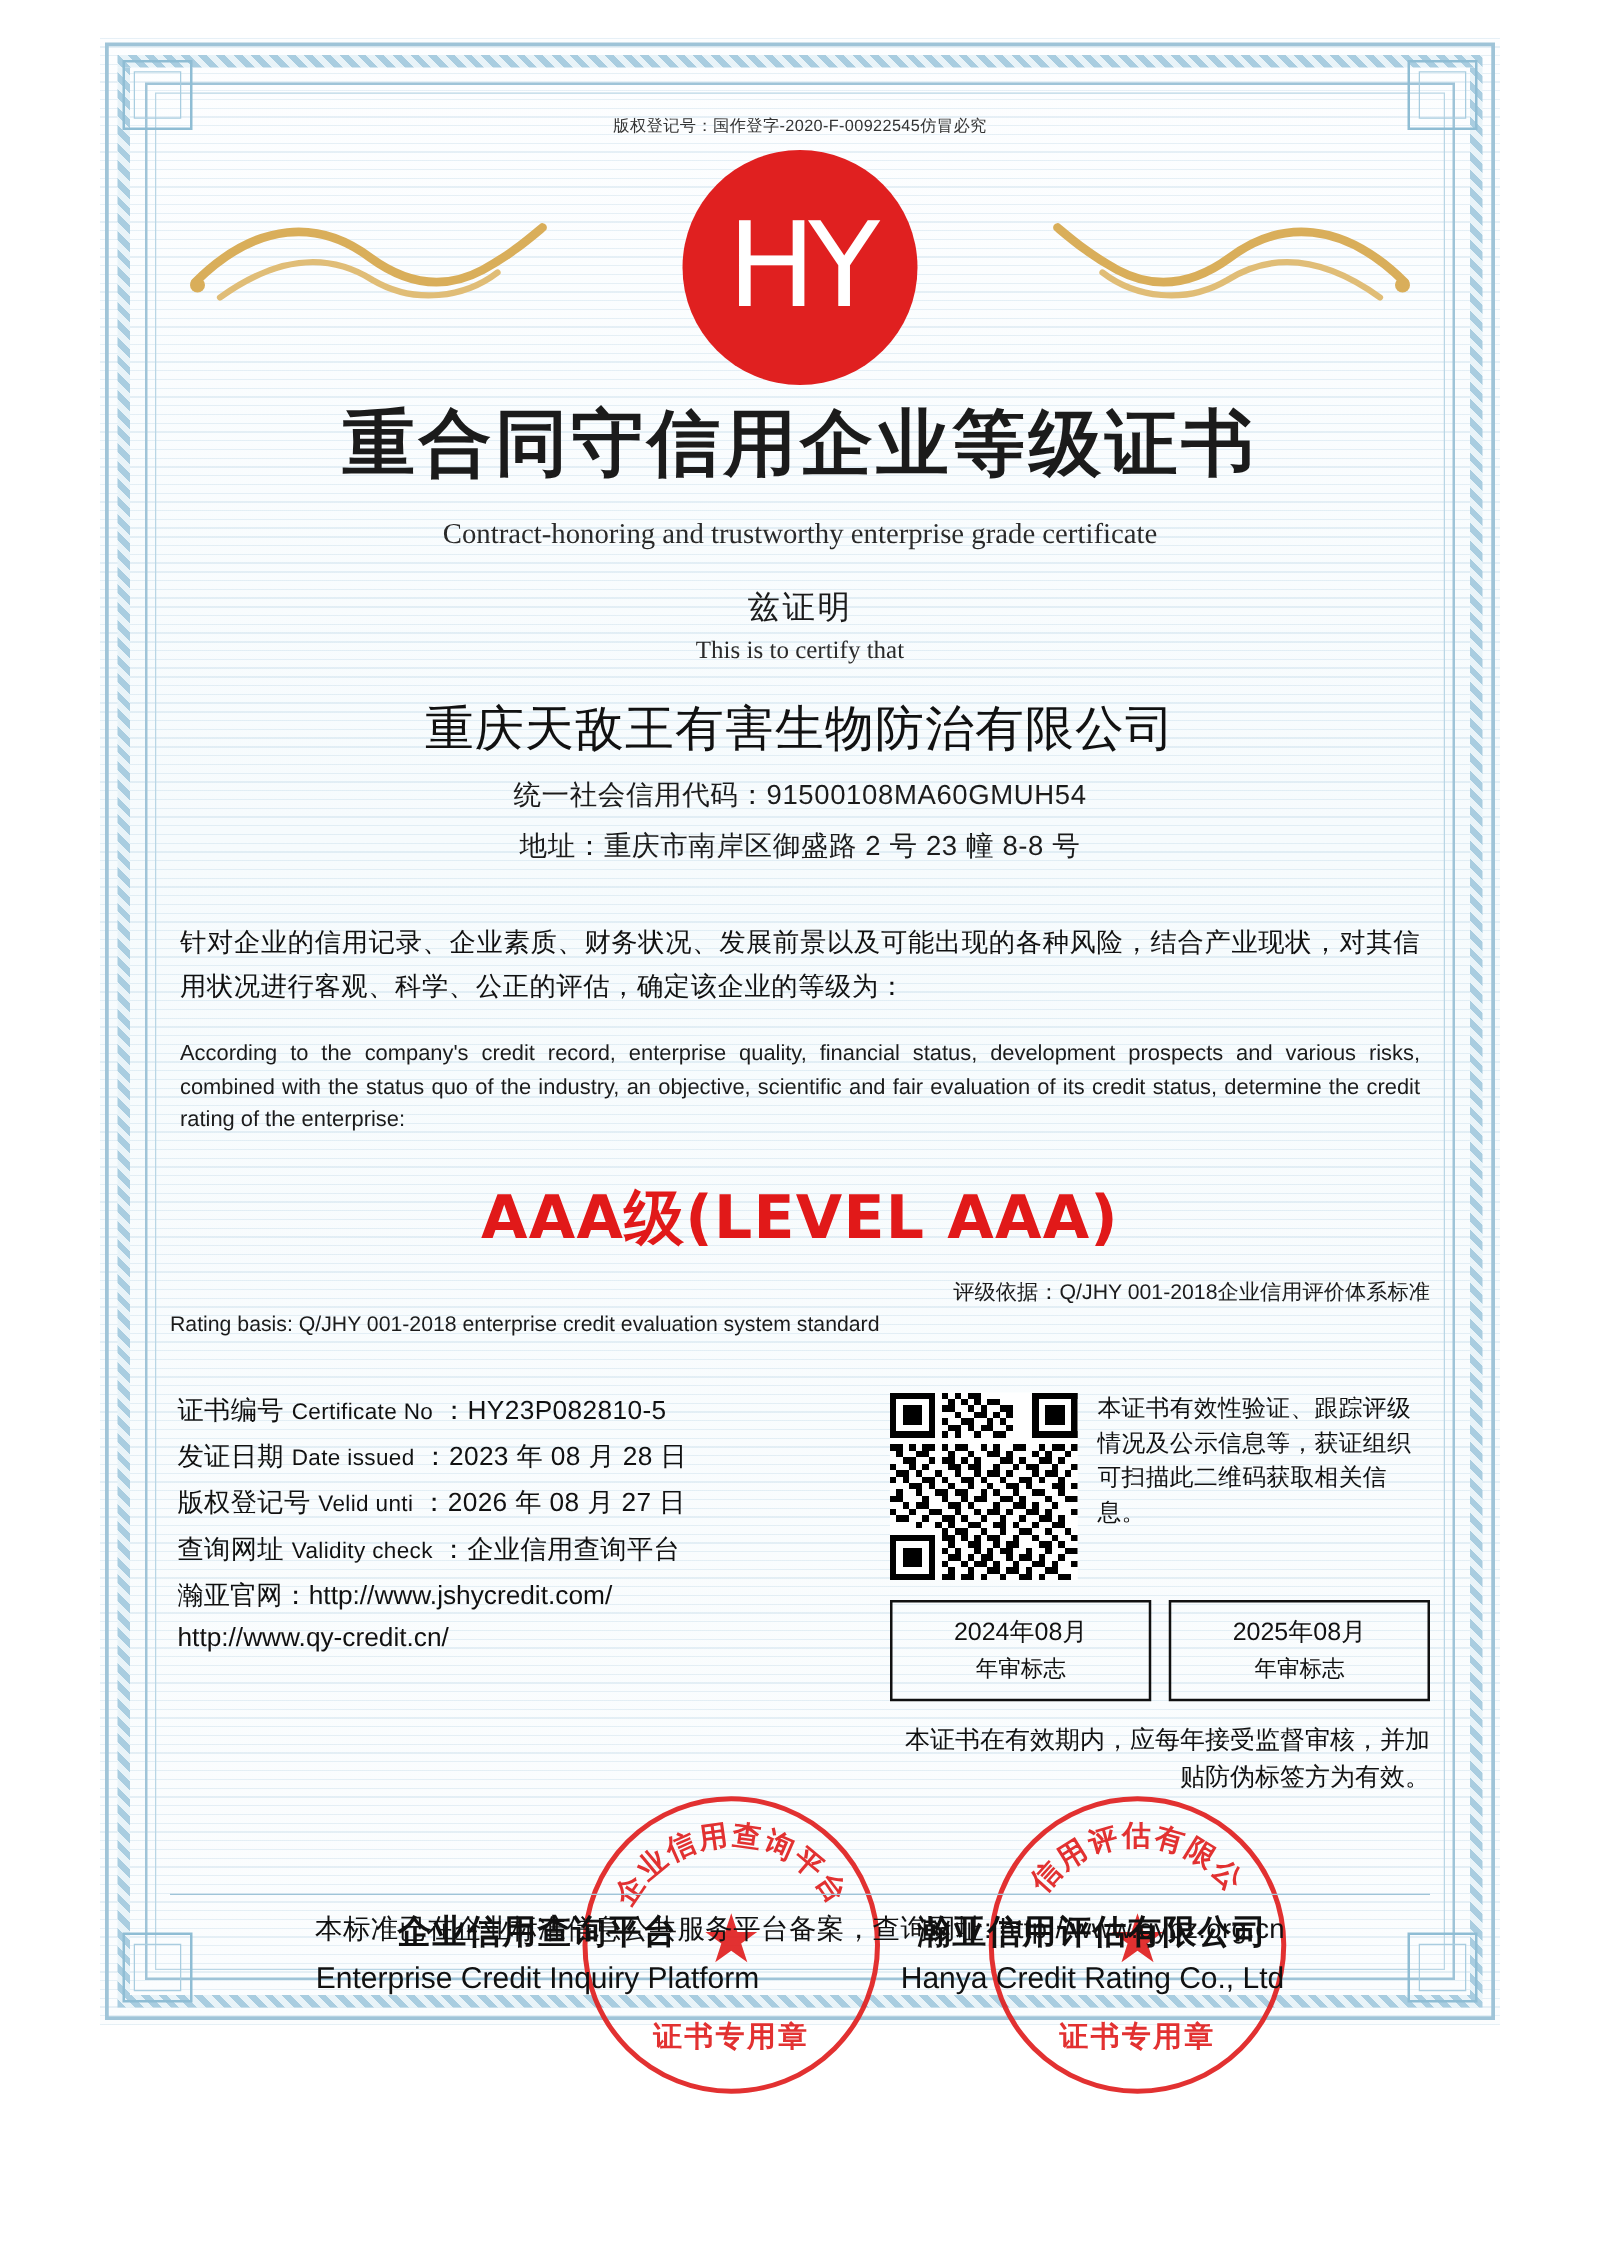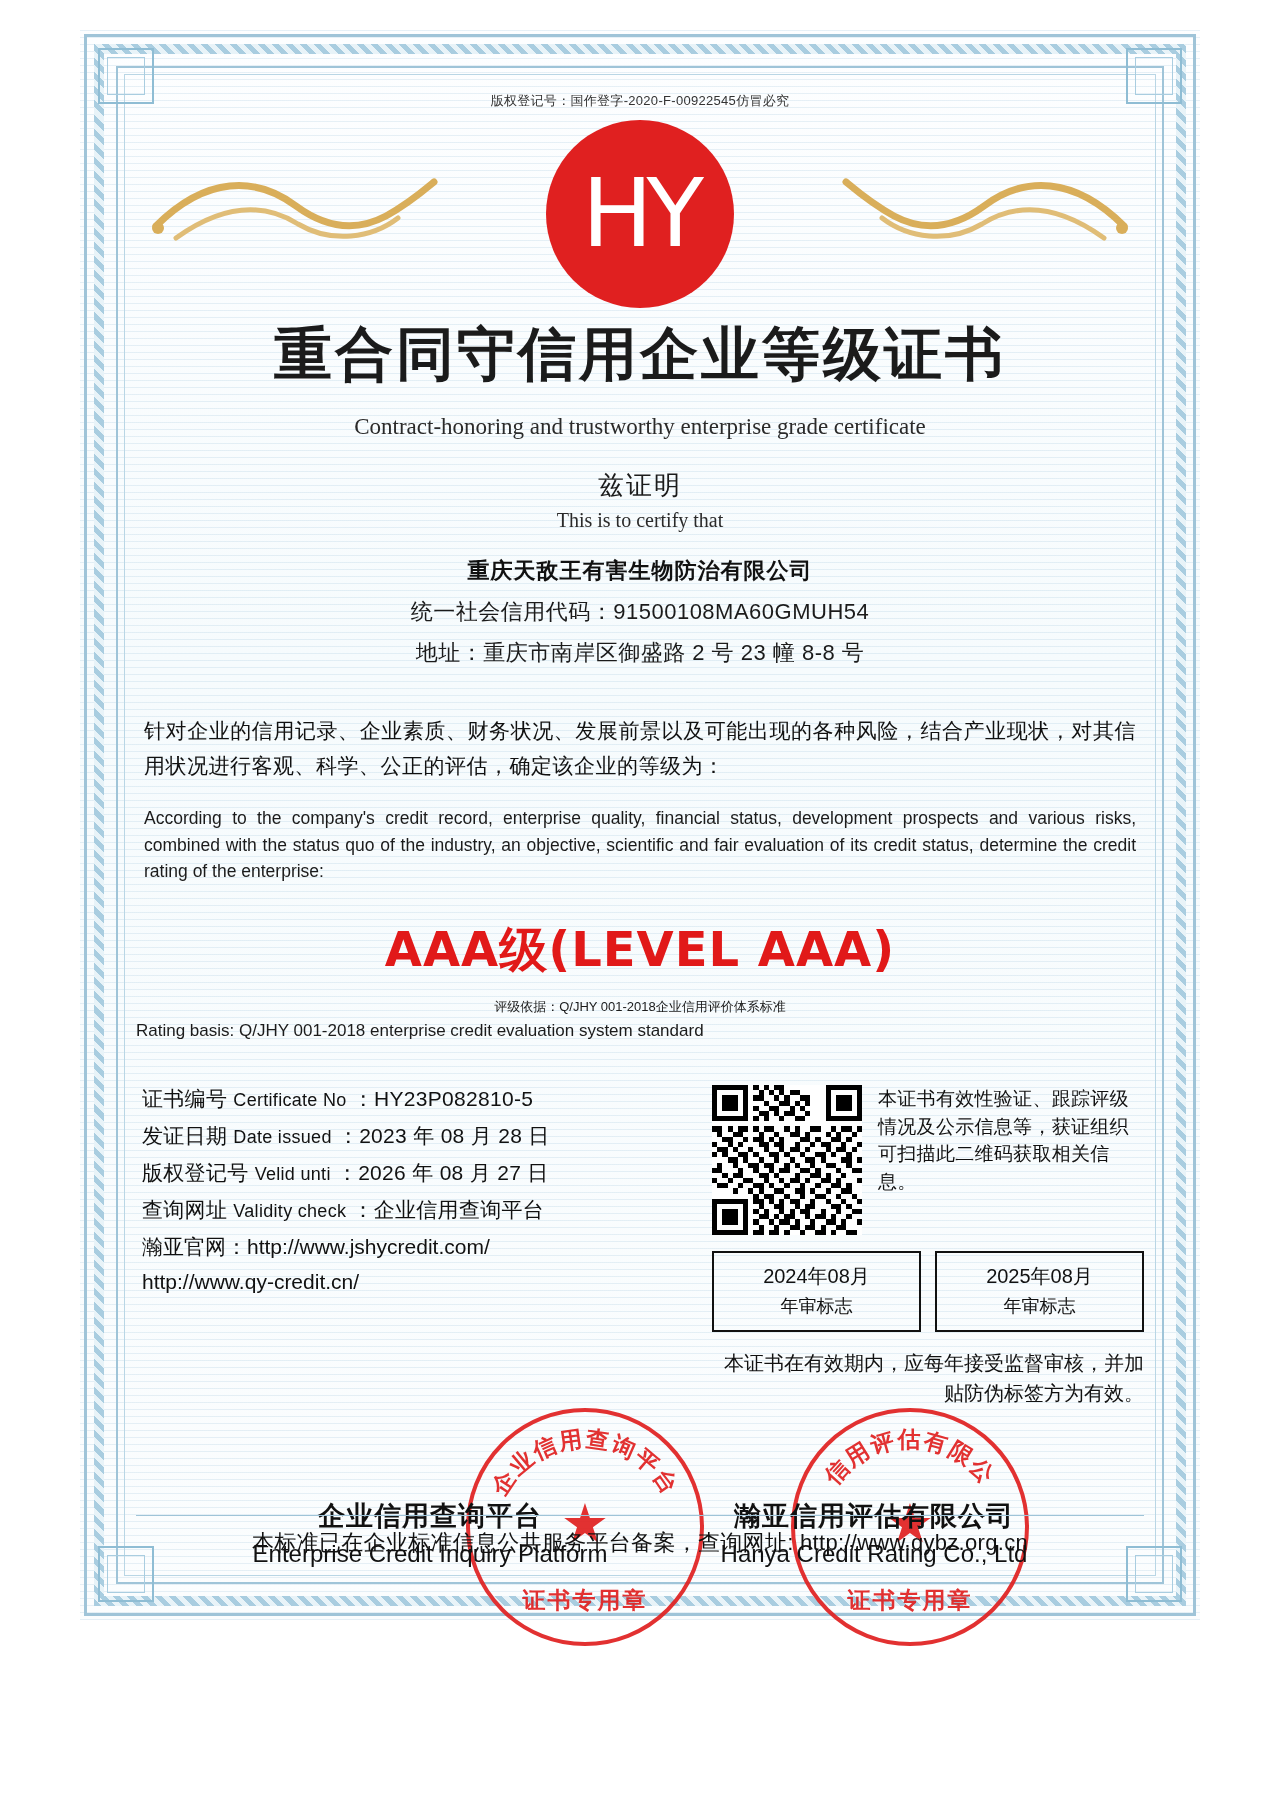--- a/index.html
+++ b/index.html
@@ -151,22 +151,22 @@
   }
   .certify-en {
     text-align: center;
     font-size: 20px;
     color: #2a2a2a;
     margin-top: 6px;
     font-family: "Liberation Serif", serif;
   }
   .company {
     text-align: center;
-    font-size: 22px;
-    font-weight: bold;
+    font-size: 39px;
+    font-weight: normal;
     color: #111;
     margin-top: 24px;
     letter-spacing: 1px;
     font-family: "DejaVu Sans", sans-serif;
   }
   .credit-code, .address {
     text-align: center;
     font-size: 22px;
     color: #1b1b1b;
     margin-top: 11px;
@@ -196,22 +196,22 @@
   .level {
     text-align: center;
     font-size: 48px;
     font-weight: bold;
     color: #e11919;
     margin-top: 34px;
     letter-spacing: 1px;
     font-family: "DejaVu Sans", sans-serif;
   }
   .basis-cn {
-    text-align: center;
-    font-size: 13px;
+    text-align: right;
+    font-size: 17px;
     color: #1b1b1b;
     margin-top: 16px;
   }
   .basis-en {
     text-align: left;
     font-size: 17px;
     color: #1b1b1b;
     margin-top: 5px;
   }
 

